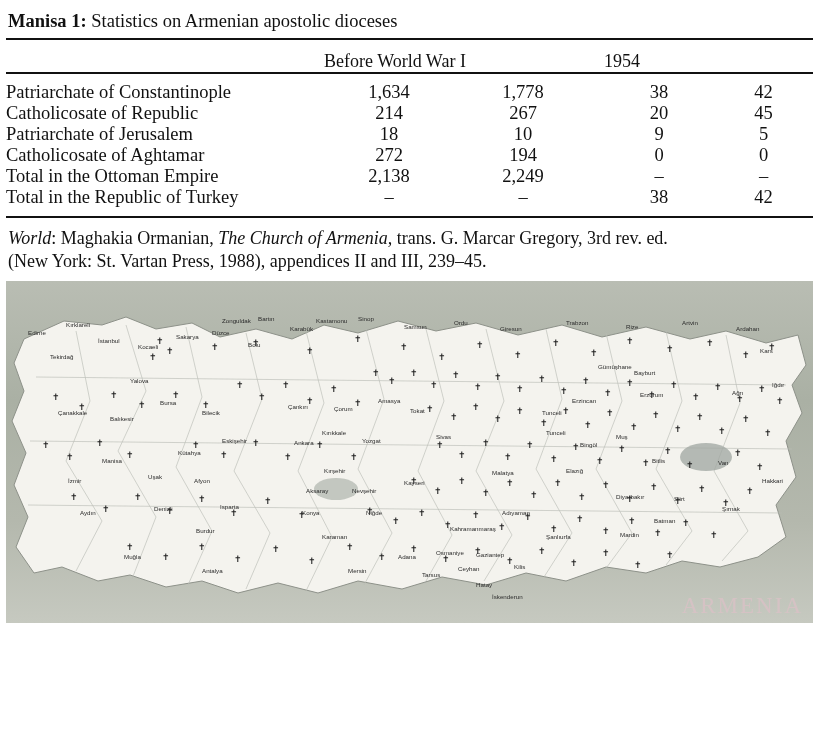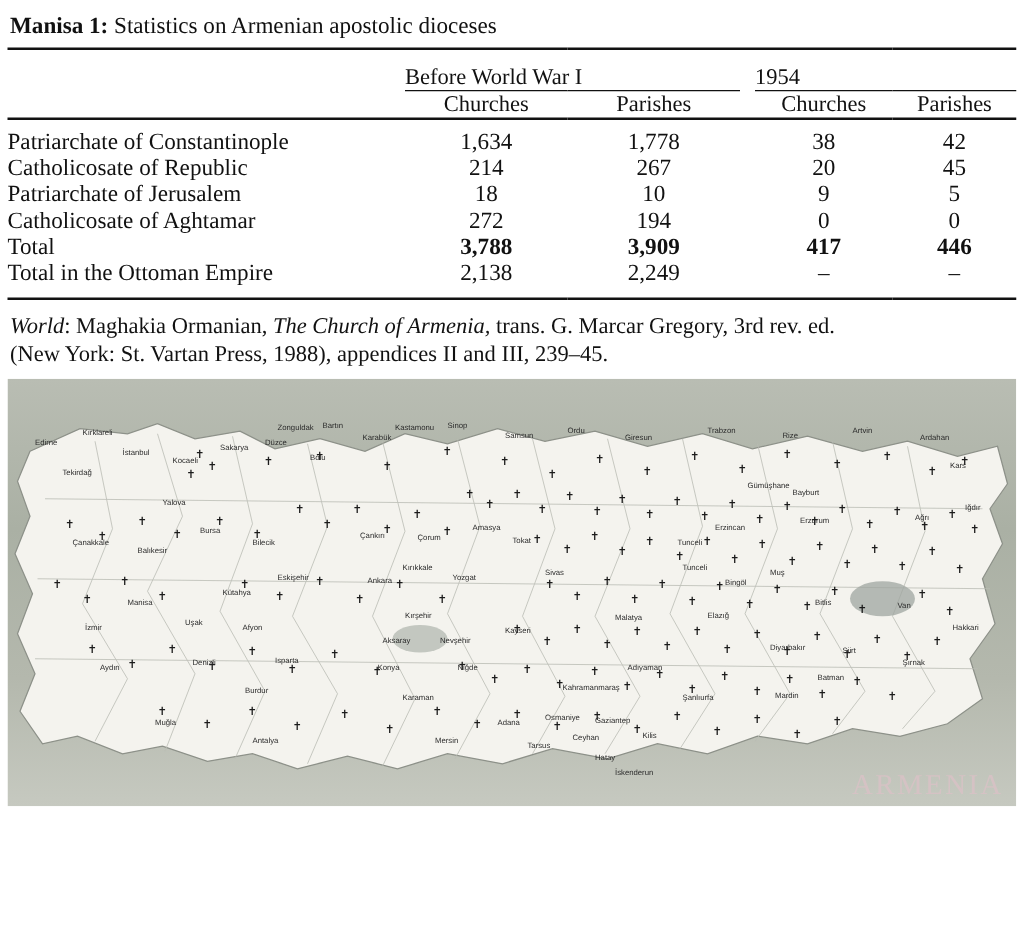--- a/index.html
+++ b/index.html
@@ -180,28 +180,20 @@
           <td colspan="6"></td>
         </tr>
 
       <tr>
         <td></td>
         <td class="grp-head grp-underline" colspan="2">Before World War I</td>
         <td></td>
         <td class="grp-head grp-underline" colspan="2">1954</td>
       </tr>
 
-      <tr>
-        <td></td>
-        <td class="sub-head">Churches</td>
-        <td class="sub-head">Parishes</td>
-        <td></td>
-        <td class="sub-head">Churches</td>
-        <td class="sub-head">Parishes</td>
-      </tr>
 
       <tr class="rule-top">
           <td colspan="6"></td>
         </tr>
       <tr class="spacer-row-sm">
           <td colspan="6"></td>
         </tr>
 
       <tr>
         <td class="row-name">Patriarchate of Constantinople</td>
@@ -229,34 +221,34 @@
       </tr>
       <tr>
         <td class="row-name">Catholicosate of Aghtamar</td>
         <td class="num">272</td>
         <td class="num">194</td>
         <td></td>
         <td class="num">0</td>
         <td class="num">0</td>
       </tr>
       <tr>
-        <td class="row-name">Total</td>
-        <td class="num bold">3,788</td>
-        <td class="num bold">3,909</td>
-        <td></td>
-        <td class="num bold">417</td>
-        <td class="num bold">446</td>
-      </tr>
-      <tr>
         <td class="row-name">Total in the Ottoman Empire</td>
         <td class="num">2,138</td>
         <td class="num">2,249</td>
         <td></td>
         <td class="num">–</td>
         <td class="num">–</td>
+      </tr>
+      <tr>
+        <td class="row-name">Total in the Republic of Turkey</td>
+        <td class="num">–</td>
+        <td class="num">–</td>
+        <td></td>
+        <td class="num">38</td>
+        <td class="num">42</td>
       </tr>
 
       <tr class="spacer-row-sm">
           <td colspan="6"></td>
         </tr>
       <tr class="rule-bottom">
           <td colspan="6"></td>
         </tr>
     </tbody>
   </table>

